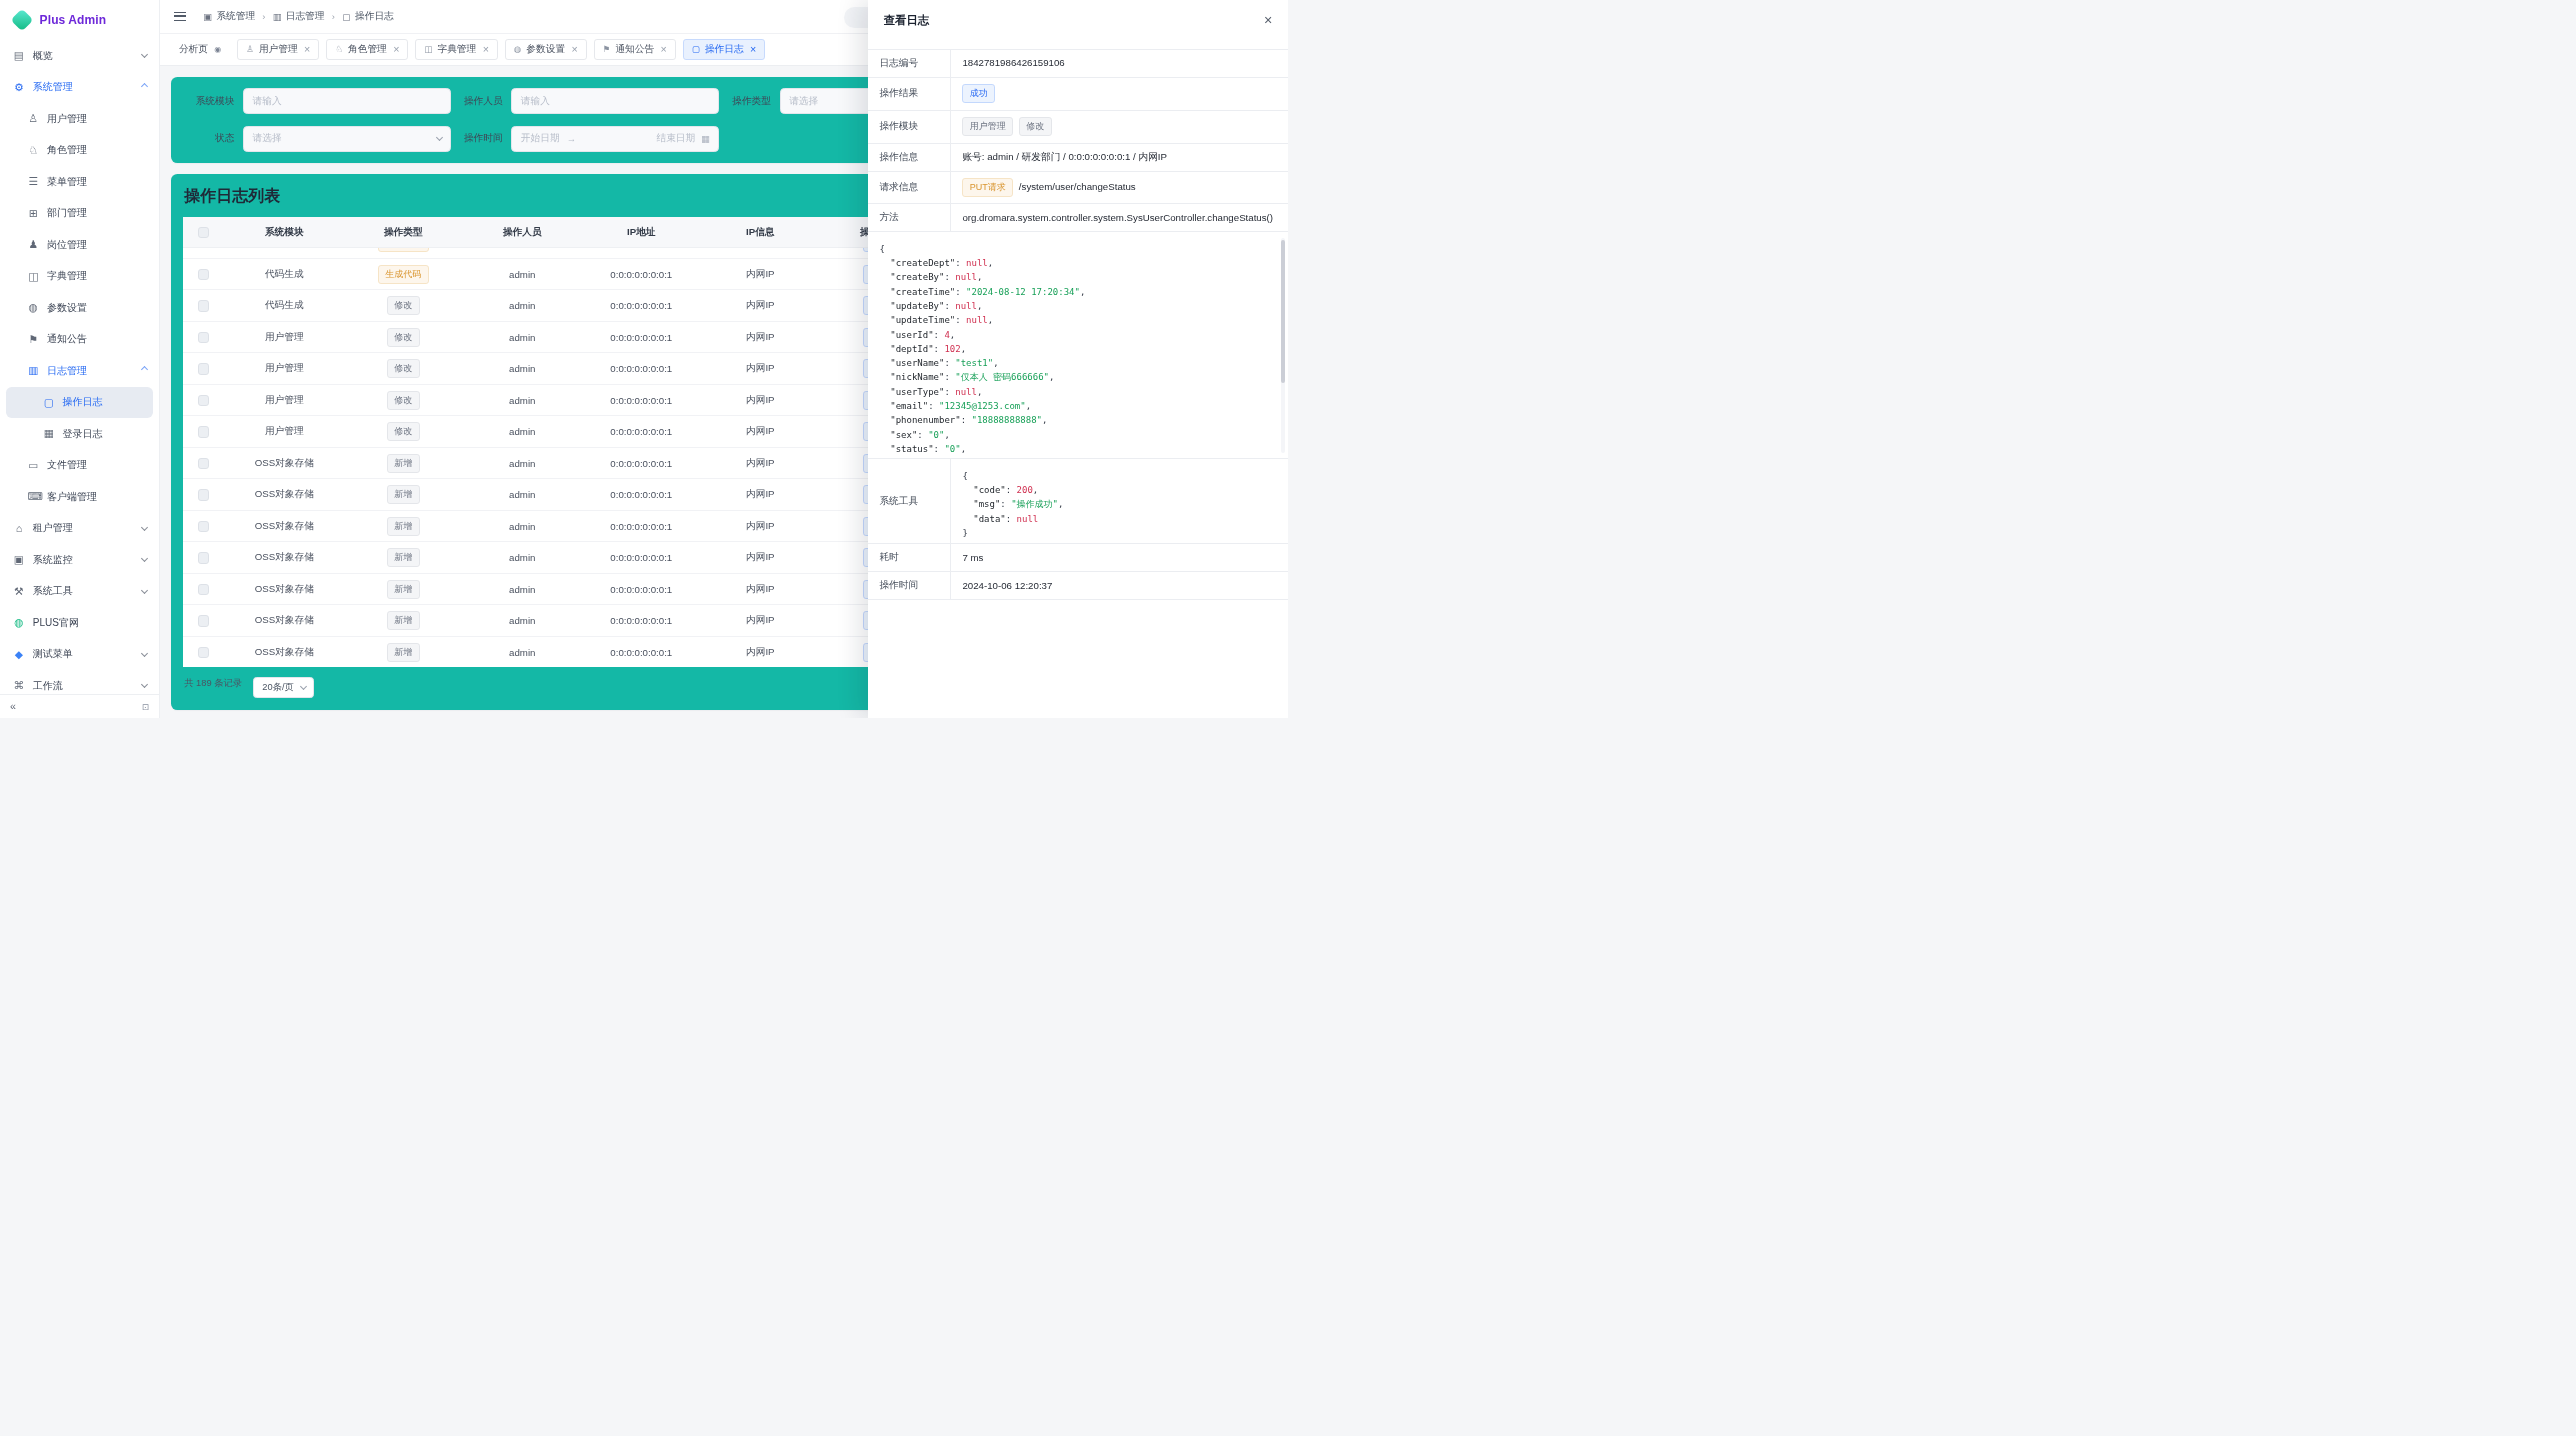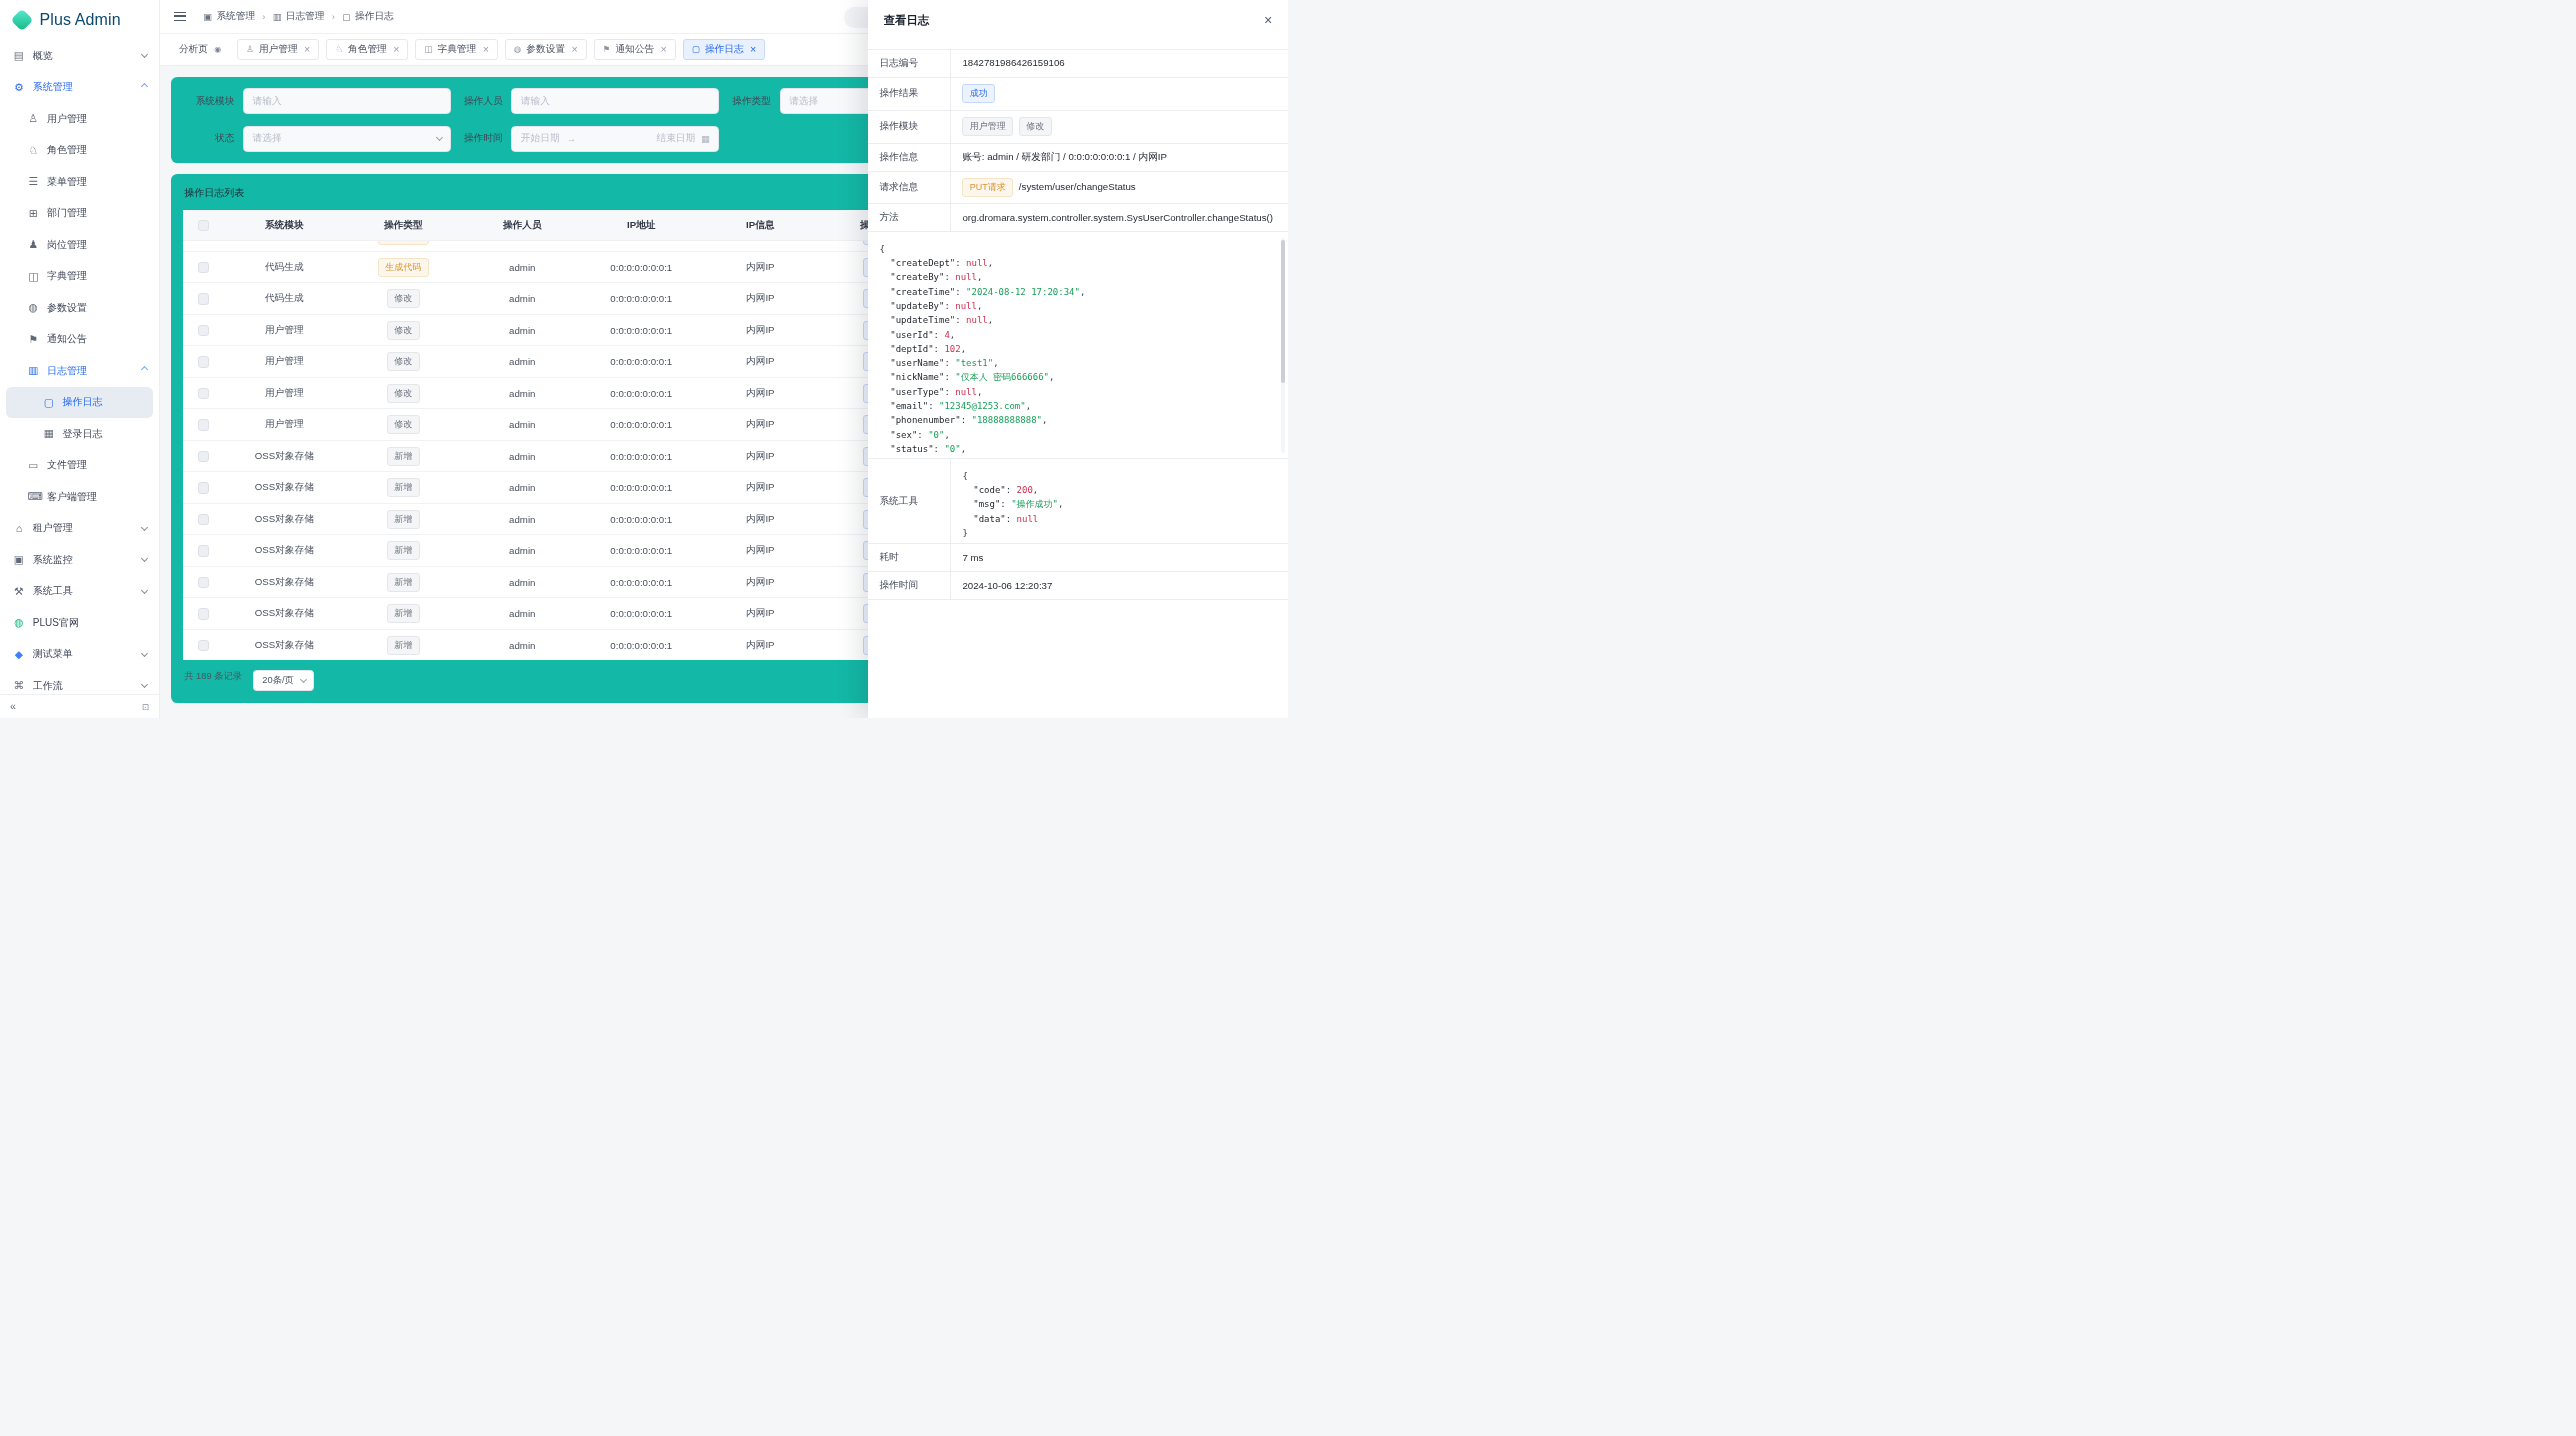--- a/index.html
+++ b/index.html
@@ -3,21 +3,21 @@
 <meta charset="utf-8">
 <style>
 *{margin:0;padding:0;box-sizing:border-box}
 body{width:1288px;height:718px;overflow:hidden;font-family:"Liberation Sans","DejaVu Sans",sans-serif;font-size:10px;color:#333;background:#f5f6f8}
 .app{display:flex;width:100%;height:100%;position:relative}
 
 
 .sidebar{position:relative;width:160px;flex:0 0 160px;background:#fff;border-right:0.7px solid #edeff2;z-index:10;overflow:hidden}
 .logo{height:40px;display:flex;align-items:center;gap:8.6px;padding:0 13px}
 .logo-mark{width:18px;height:18px;border-radius:5px;background:linear-gradient(135deg,#5eead4,#10b981);transform:rotate(45deg) scale(.9);flex:0 0 18px}
-.logo-text{font-size:16px;font-weight:400;color:#0c4a6e;letter-spacing:0.1px;white-space:nowrap}
+.logo-text{font-size:12px;font-weight:700;color:#6d28d9;letter-spacing:0.1px;white-space:nowrap}
 #menu{height:calc(100% - 64px);overflow:hidden;padding:0 5.7px}
 .m-item{display:flex;align-items:center;height:31.5px;border-radius:5.7px;padding:0 7.2px;color:#3c4454;cursor:pointer;font-size:10px;white-space:nowrap}
 .m-item .m-icon{width:12px;font-size:10.7px;color:#606876;margin-right:7.9px;text-align:center;flex:0 0 12px}
 .m-item.lvl1{padding-left:21.5px}
 .m-item.lvl2{padding-left:37px}
 .m-item.hl{color:#2468f2}
 .m-item.hl .m-icon{color:#2468f2}
 .m-item.active{background:#e7ebf2;color:#2468f2;font-weight:500}
 .m-item.active .m-icon{color:#2468f2}
 .chev{width:5px;height:5px;border-right:1.1px solid currentColor;border-bottom:1.1px solid currentColor;flex:0 0 auto;display:inline-block}
@@ -56,21 +56,21 @@
 .f-group{display:flex;align-items:center;margin-right:5.7px}
 .f-label{width:46px;flex:0 0 46px;text-align:right;margin-right:8.6px;font-size:9.7px;color:#3f4756;white-space:nowrap}
 .f-input{width:208px;flex:0 0 208px;height:26px;border:0.7px solid #e3e6ec;background:#f8f9fb;border-radius:4.3px;display:flex;align-items:center;padding:0 8.6px;gap:5.7px;cursor:text}
 .f-input .ph{color:#b7bdc9;font-size:9.7px}
 .f-input .grow{flex:1}
 .f-input .chev{color:#9aa1ad}
 .range .arrow{color:#b7bdc9;font-size:9.3px;margin:0 1.4px}
 .cal-icon{color:#aeb4c0;font-size:9.3px;margin-left:auto}
 
 .table-card{padding:10px 11.4px 11.4px}
-.table-title{font-size:10px;font-weight:400;color:#1f2937;margin:1.4px 0 10px;padding-left:1.4px}
+.table-title{font-size:16px;font-weight:700;color:#1f2937;margin:1.4px 0 10px;padding-left:1.4px}
 table.log{width:100%;border-collapse:collapse;table-layout:fixed}
 .log th{background:#f7f8fa;height:31px;font-size:9.7px;font-weight:600;color:#333b48;text-align:center;border-bottom:0.7px solid #eef0f3;white-space:nowrap;overflow:hidden}
 .log td{height:31.5px;font-size:9.7px;color:#49505e;text-align:center;border-bottom:0.7px solid #f1f2f5;background:#fff;white-space:nowrap;overflow:hidden}
 .tbody-clip{overflow:hidden;height:419px}
 .tbody-clip .inner{margin-top:-21.5px}
 .checkbox{display:inline-block;width:11.4px;height:11.4px;border-radius:2.9px;background:#eceff3;border:0.7px solid #dde1e7;vertical-align:middle;cursor:pointer}
 .tag{display:inline-flex;align-items:center;height:19px;padding:0 6.4px;border-radius:2.9px;font-size:9px;line-height:1;white-space:nowrap}
 .t-default{color:#6d7482;background:#f4f5f7;border:0.7px solid #e4e6ea}
 .t-warning{color:#d9952f;background:#fdf6ec;border:0.7px solid #f6e4c6}
 .t-primary{color:#2b6bf2;background:#ecf3fe;border:0.7px solid #c3d8fd}

